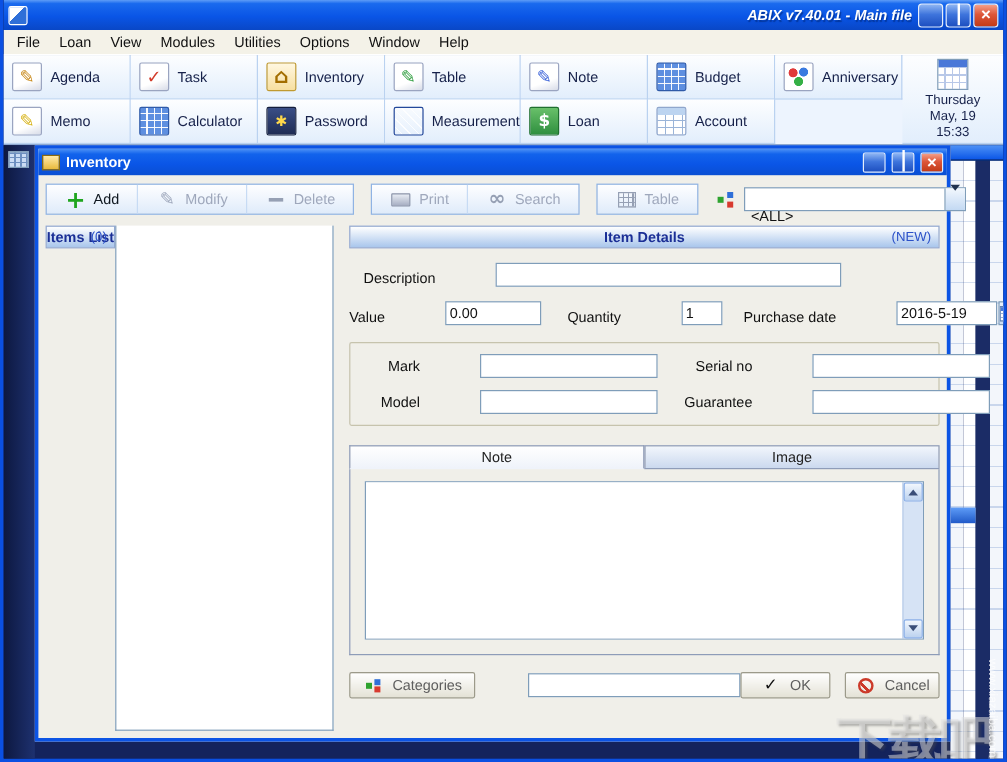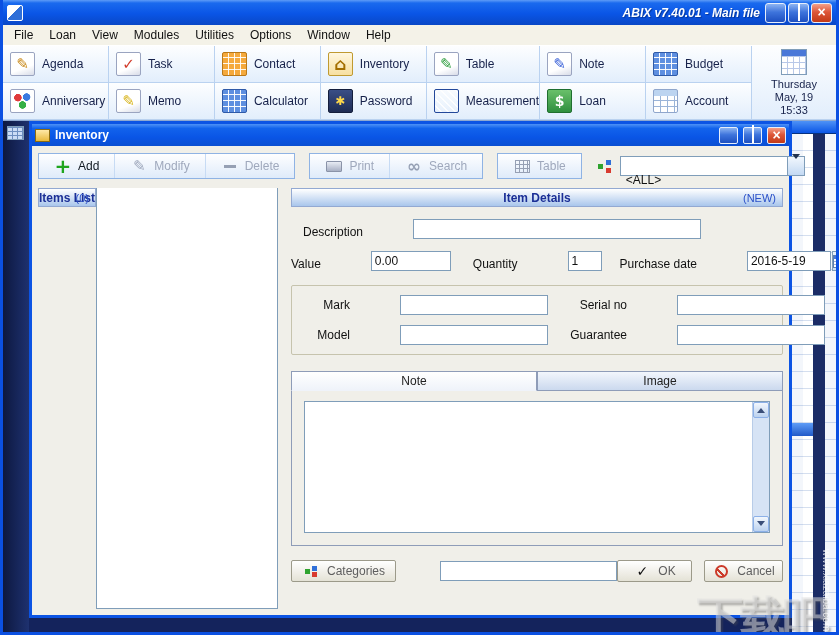--- a/index.html
+++ b/index.html
@@ -194,24 +194,20 @@
     </div>
     <div class="tcell">
         <span class="mico ic-page ic-agenda"></span>
         <span class="tlabel">Agenda</span>
       </div>
     <div class="tcell">
         <span class="mico ic-page ic-task"></span>
         <span class="tlabel">Task</span>
       </div>
     <div class="tcell">
-        <span class="mico ic-grid-orange"></span>
-        <span class="tlabel">Contact</span>
-      </div>
-    <div class="tcell">
         <span class="mico ic-house"></span>
         <span class="tlabel">Inventory</span>
       </div>
     <div class="tcell">
         <span class="mico ic-page ic-tablemod"></span>
         <span class="tlabel">Table</span>
       </div>
     <div class="tcell">
         <span class="mico ic-page ic-note"></span>
         <span class="tlabel">Note</span>

